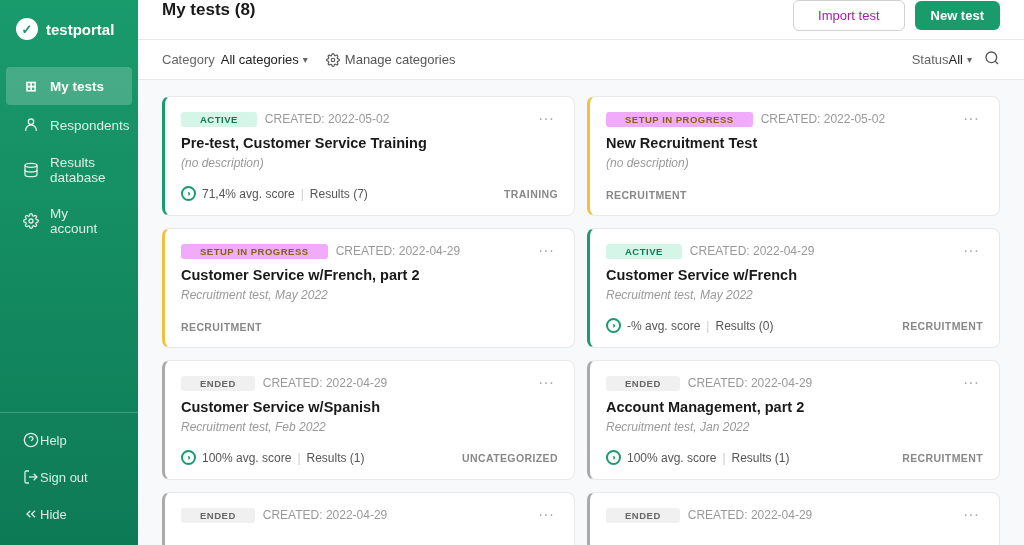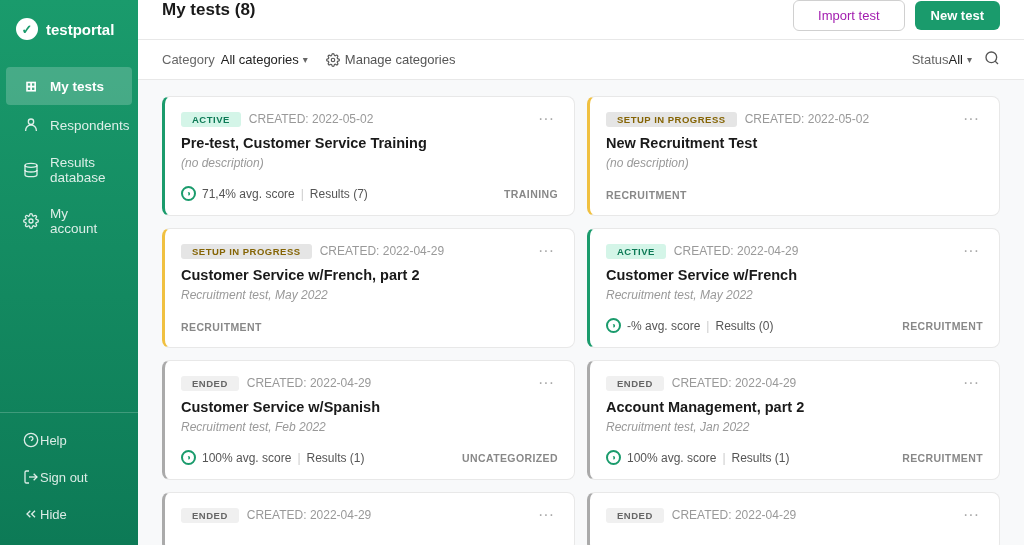--- a/index.html
+++ b/index.html
@@ -228,26 +228,26 @@
     }
     .card-header-left {
       display: flex;
       align-items: center;
       gap: 8px;
     }
     .status-badge {
       font-size: 9.5px;
       font-weight: 700;
       letter-spacing: 0.5px;
-      padding: 2px 11px;
+      padding: 2px 19px;
       border-radius: 3px;
       text-transform: uppercase;
     }
     .badge-active { background: #d4f5e8; color: #0d7a56; }
-    .badge-setup { background: #e5e5e5; color: #856404; }
+    .badge-setup { background: #f0abfc; color: #856404; }
     .badge-ended { background: #f0f0f0; color: #666; }
     .created-date { font-size: 12px; color: #999; }
     .more-btn {
       background: none;
       border: none;
       cursor: pointer;
       font-size: 16px;
       color: #aaa;
       padding: 0 4px;
       line-height: 1;

